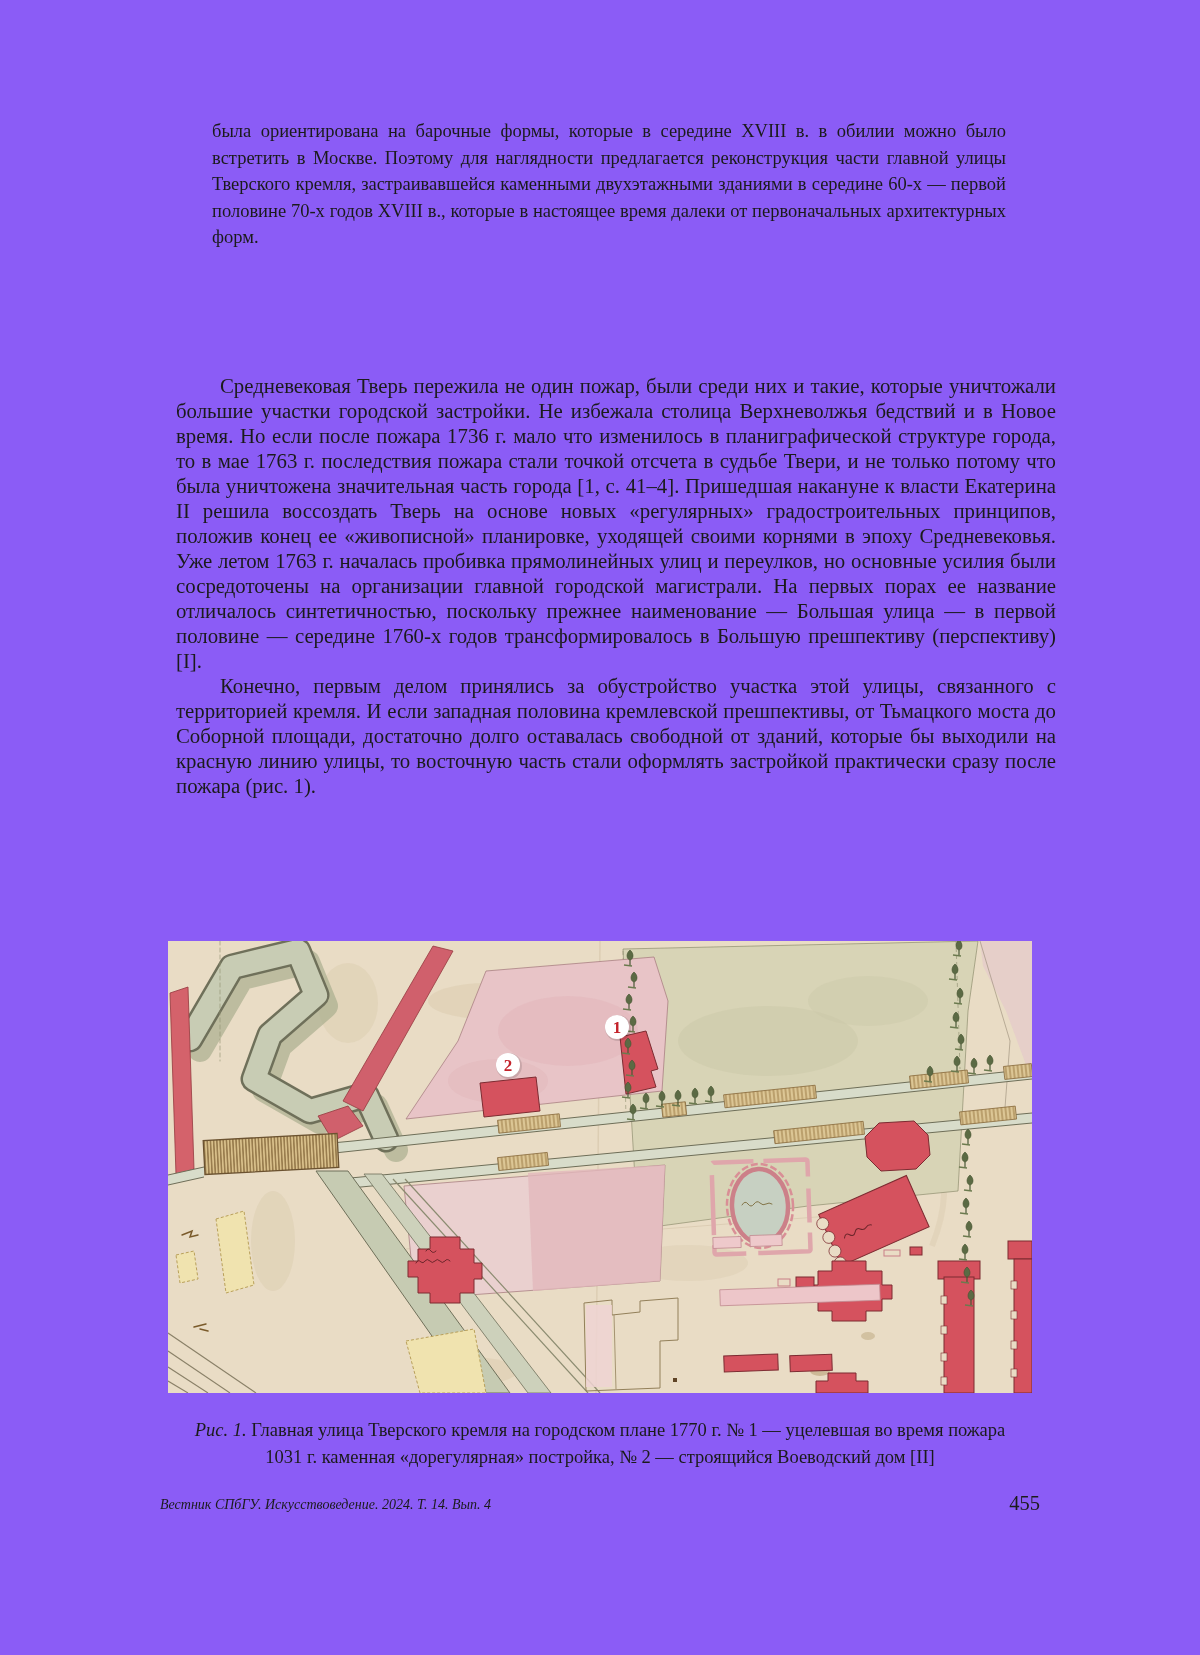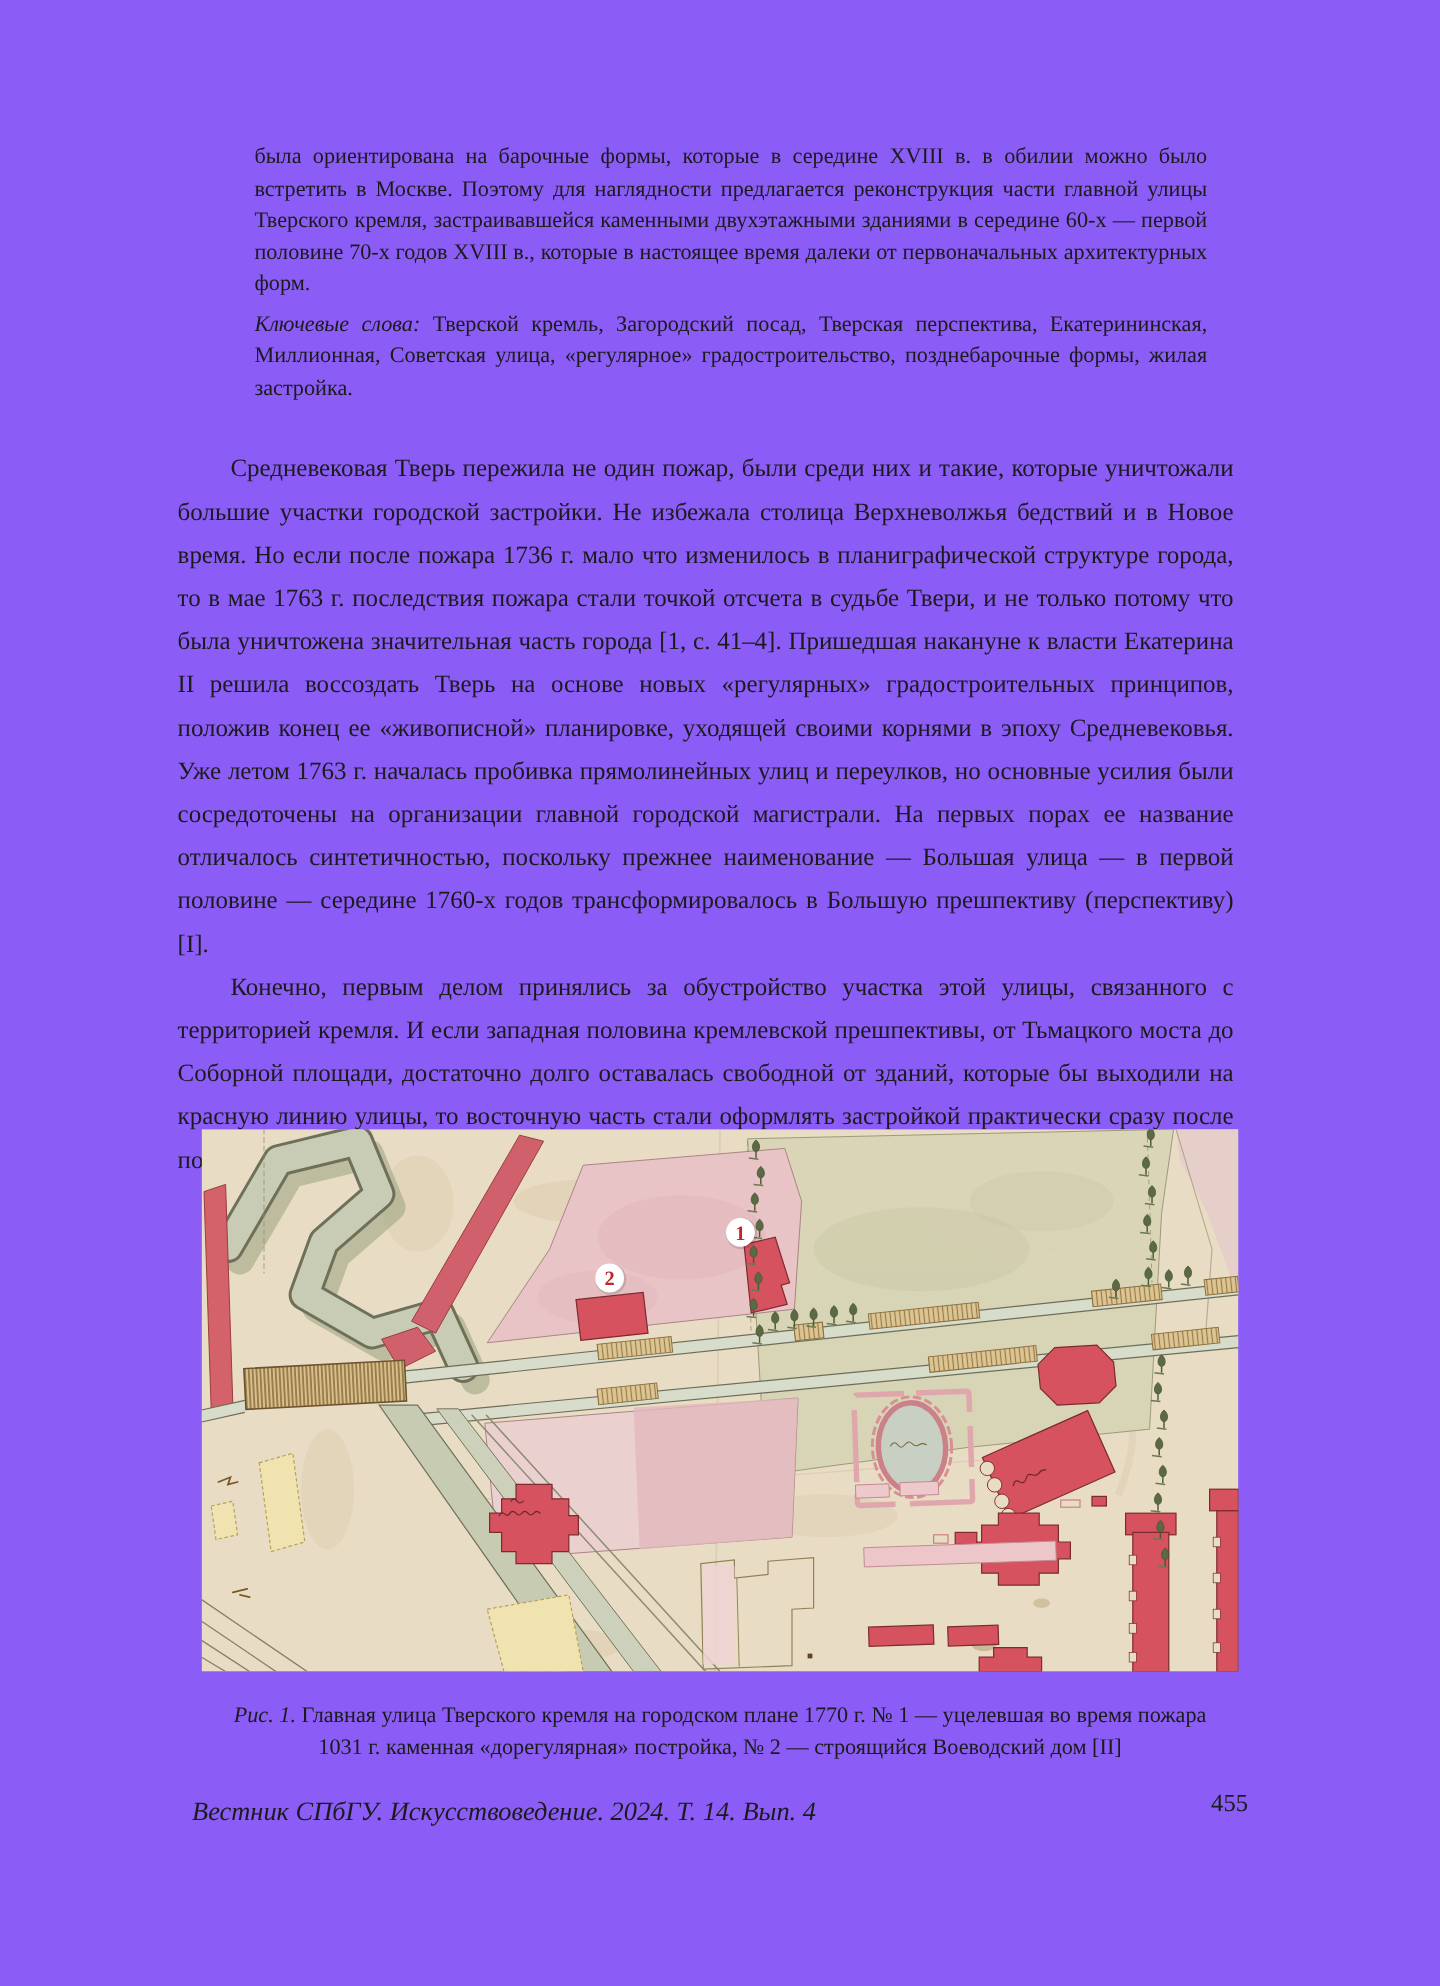--- a/index.html
+++ b/index.html
@@ -5,53 +5,52 @@
   html,body{margin:0;padding:0;background:#ffffff;}
   .page{position:relative;width:1200px;height:1655px;background:#8b5cf6;
         font-family:"Liberation Serif",serif;color:#1b1b1b;overflow:hidden;}
 
   .abstract{position:absolute;top:118px;left:212px;width:794px;
             font-size:18.5px;line-height:26.5px;text-align:justify;}
   .abstract p{margin:0;}
   .abstract .keywords{margin-top:7px;}
   .keywords em{font-style:italic;}
 
-  .body-text{position:absolute;top:373px;left:148px;width:880px;
-             font-size:20.8px;line-height:36px;text-align:justify;}
+  .body-text{position:absolute;top:373px;left:176px;width:880px;
+             font-size:20.8px;line-height:25px;text-align:justify;}
   .body-text p{margin:0;text-indent:44px;}
 
   figure{position:absolute;top:941px;left:168px;margin:0;width:864px;}
   .map{width:864px;height:452px;}
   .map svg{display:block;}
   figcaption{margin-top:24px;font-size:18.5px;line-height:27px;text-align:center;
              padding:0 14px;}
   figcaption em{}
 
-  .journal-ref{position:absolute;top:1497px;left:160px;font-style:italic;font-size:22px;}
+  .journal-ref{position:absolute;top:1497px;left:160px;font-style:italic;font-size:14px;}
   .page-number{position:absolute;top:1492px;right:160px;font-size:20.5px;}
 
   
   .bld{fill:var(--building_red,#d5525e);stroke:#7c2b31;stroke-width:1;}
   .pink-outline{fill:#eec9cb;stroke:#c08a90;stroke-width:.8;}
   .squig{fill:none;stroke:#6d262b;stroke-width:1;stroke-linecap:round;}
   .squig-tan{fill:none;stroke:#7a6a3a;stroke-width:.9;stroke-linecap:round;}
   .marker-circle{fill:#ffffff;}
   .marker-num{fill:var(--marker_red,#c4232b);font:bold 17px "Liberation Serif",serif;}
   .roadline{stroke:#6e6e58;stroke-width:1;}
   .hatchseg{stroke:#8a6c3e;stroke-width:.8;}
   .dashline{stroke:#8f8f6f;stroke-width:.9;fill:none;stroke-dasharray:4 3;opacity:.7;}
 </style>
 </head>
 <body>
 
 <div class="page">
 
   <section class="abstract">
     <p>была ориентирована на барочные формы, которые в середине XVIII в. в обилии можно было встретить в Москве. Поэтому для наглядности предлагается реконструкция части главной улицы Тверского кремля, застраивавшейся каменными двухэтажными зданиями в середине 60-х — первой половине 70-х годов XVIII в., которые в настоящее время далеки от первоначальных архитектурных форм.</p>
-    <p class="keywords"><em>Ключевые слова:</em><span> Тверской кремль, Загородский посад, Тверская перспектива, Екатерининская, Миллионная, Советская улица, «регулярное» градостроительство, позднебарочные формы, жилая застройка.</span></p>
   </section>
 
   <section class="body-text">
     <p>Средневековая Тверь пережила не один пожар, были среди них и такие, которые уничтожали большие участки городской застройки. Не избежала столица Верхневолжья бедствий и в Новое время. Но если после пожара 1736 г. мало что изменилось в планиграфической структуре города, то в мае 1763 г. последствия пожара стали точкой отсчета в судьбе Твери, и не только потому что была уничтожена значительная часть города [1, с. 41–4]. Пришедшая накануне к власти Екатерина II решила воссоздать Тверь на основе новых «регулярных» градостроительных принципов, положив конец ее «живописной» планировке, уходящей своими корнями в эпоху Средневековья. Уже летом 1763 г. началась пробивка прямолинейных улиц и переулков, но основные усилия были сосредоточены на организации главной городской магистрали. На первых порах ее название отличалось синтетичностью, поскольку прежнее наименование — Большая улица — в первой половине — середине 1760-х годов трансформировалось в Большую прешпективу (перспективу) [I].</p>
     <p>Конечно, первым делом принялись за обустройство участка этой улицы, связанного с территорией кремля. И если западная половина кремлевской прешпективы, от Тьмацкого моста до Соборной площади, достаточно долго оставалась свободной от зданий, которые бы выходили на красную линию улицы, то восточную часть стали оформлять застройкой практически сразу после пожара (рис. 1).</p>
   </section>
 
   <figure>
     <div class="map">
       <svg width="864" height="452" viewBox="0 0 864 452" xmlns="http://www.w3.org/2000/svg">

